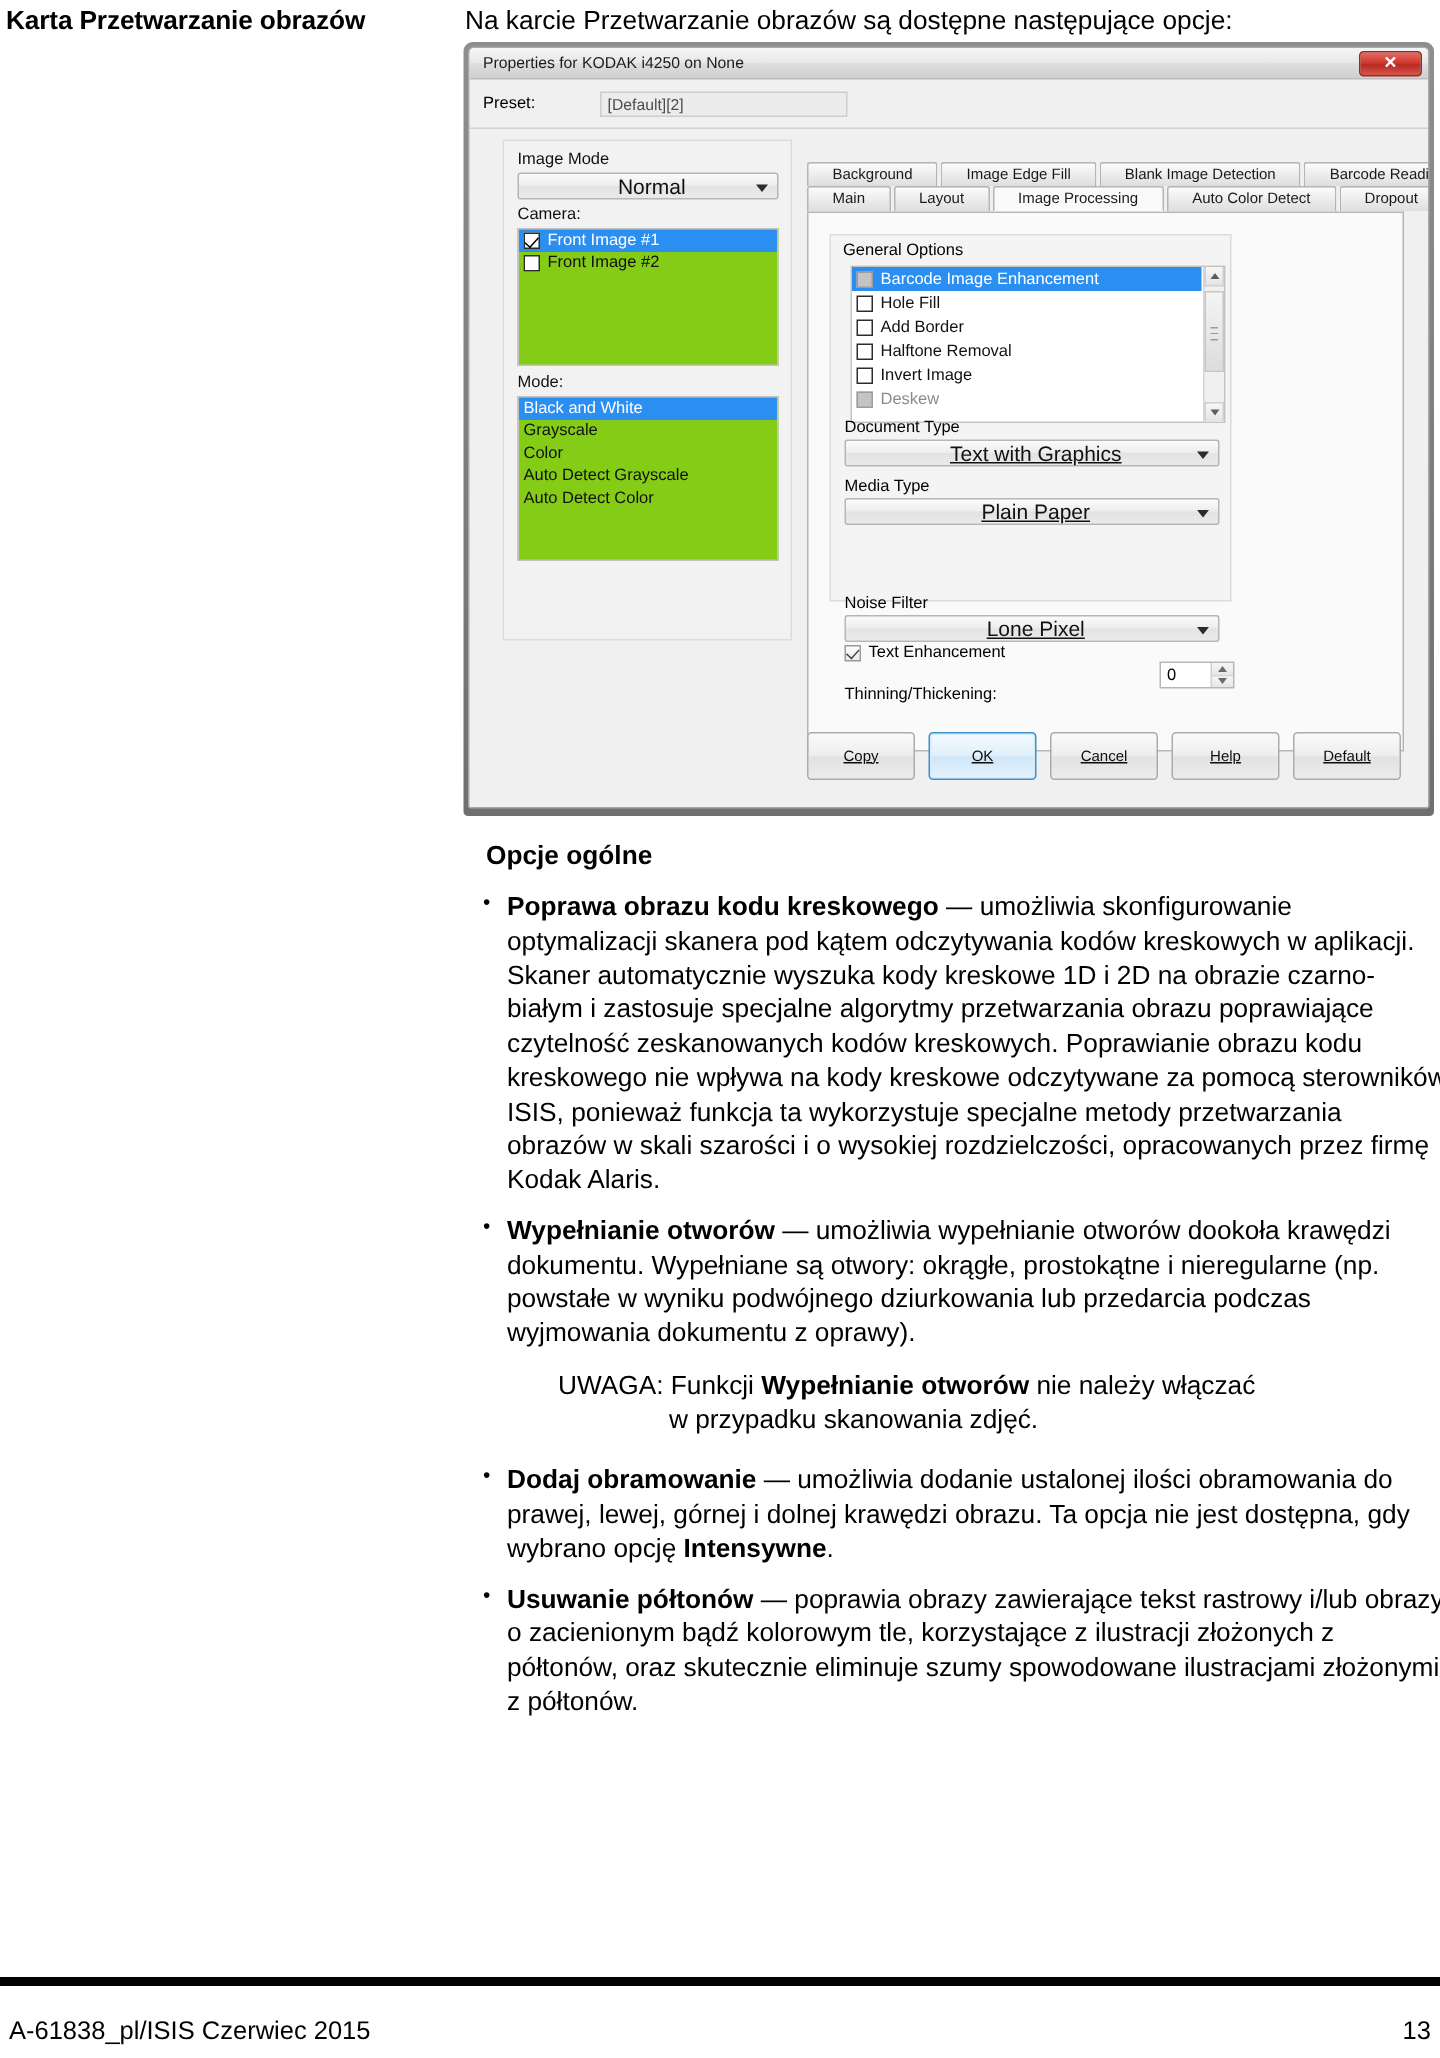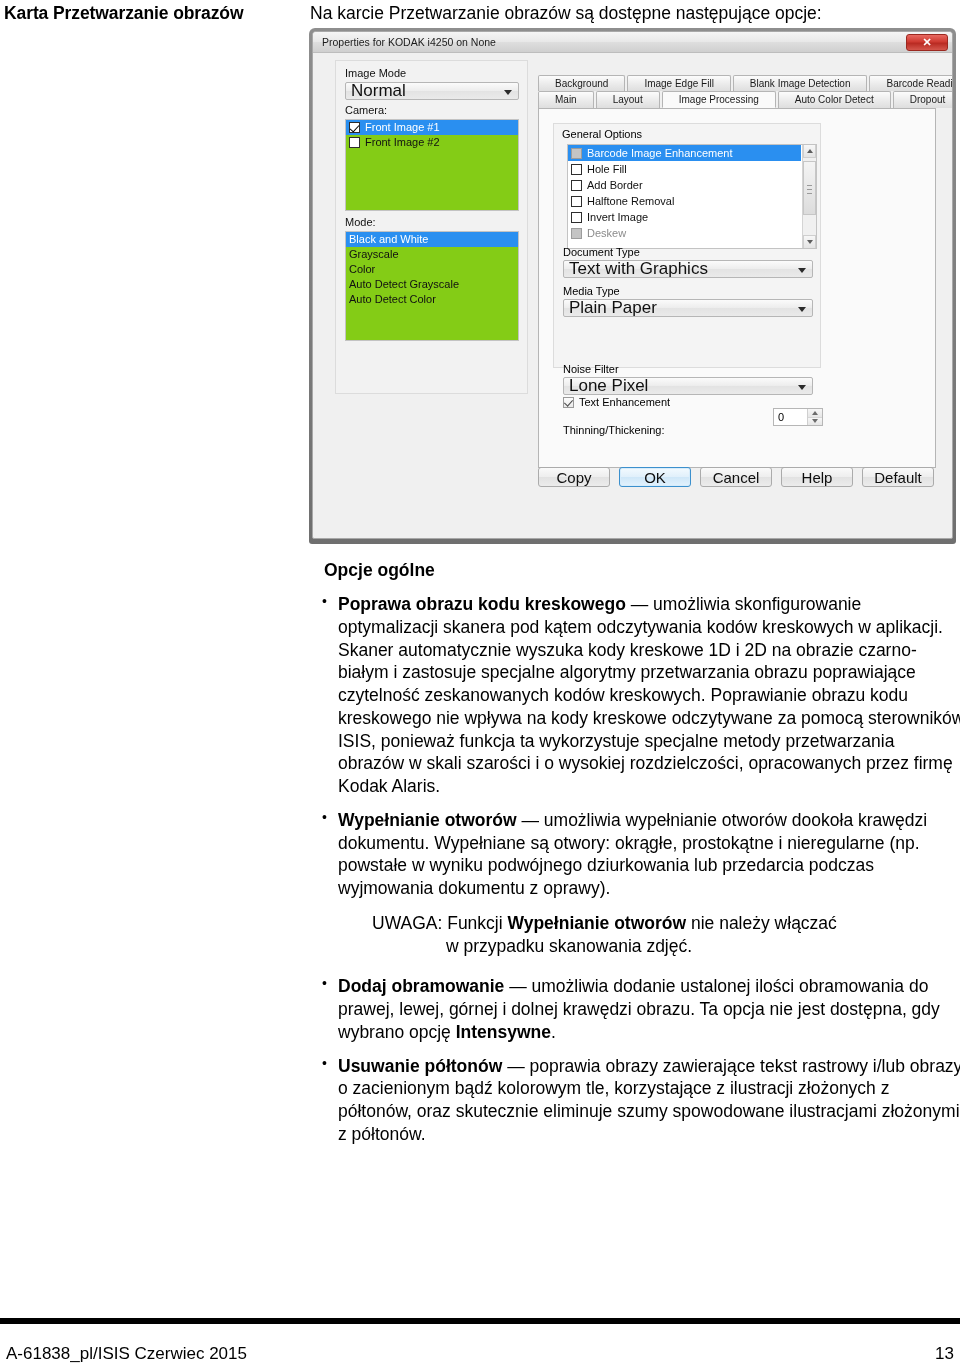--- a/index.html
+++ b/index.html
@@ -118,24 +118,25 @@
     padding-left: 17px;
   }
   .fld-label { font-size: 11px; color: #111; }
   .left-pane .lbl-imagemode { position: absolute; left: 9px; top: 6px; }
   .combo {
     background: linear-gradient(180deg,#fbfbfb 0%, #ededed 48%, #e3e3e3 52%, #eaeaea 100%);
     border: 1px solid #b6b6b6;
     border-radius: 2px;
     height: 18px;
     display: flex; align-items: center;
-    font-size: 17px;
+    font-size: 14px;
     padding-left: 5px;
     position: relative;
     color: #111;
+    justify-content: center;
   }
   .combo.disabled { color: #9a9a9a; background:#f1f1f1; border-color:#cfcfcf; }
   .combo .arrow {
     position: absolute; right: 6px; top: 50%;
     width: 0; height: 0; margin-top: -1.5px;
     border-left: 4px solid transparent;
     border-right: 4px solid transparent;
     border-top: 5px solid #2b2b2b;
   }
   .combo.disabled .arrow { border-top-color: #b2b2b2; }
@@ -278,21 +279,21 @@
     position: absolute; left: 3px; right: 3px; top: 50%;
     margin-top: -3px; height: 7px;
     border-top: 1px solid #9a9a9a;
     border-bottom: 1px solid #9a9a9a;
     background: linear-gradient(180deg,transparent 45%, #9a9a9a 45%, #9a9a9a 55%, transparent 55%);
   }
 
   .fieldblock { position: absolute; left: 9px; }
   .fieldblock .fl { font-size: 11px; display:block; margin-bottom: 2px; }
   .fieldblock .fl.dim { color: #a0a0a0; }
-  .fieldblock .combo { width: 250px; }
+  .fieldblock .combo { width: 250px; text-decoration: underline; }
 
   .chk-row {
     position: absolute;
     display: flex; align-items: center;
     font-size: 11px;
     margin-top: 12px;
   }
   .chk-sm {
     width: 11px; height: 11px;
     border: 1px solid #9a9a9a;
@@ -328,27 +329,28 @@
   .spin-b.dn .tri { border-top: 4px solid #6b6b6b; }
 
   
   .btn-row {
     position: absolute;
     left: 225px; bottom: 12px;
     width: 398px;
     display: flex; gap: 9px;
   }
   .dbtn {
-    width: 72px; height: 20px;
+    width: 72px; height: 32px;
     background: linear-gradient(180deg,#fafafa 0%, #eeeeee 48%, #e2e2e2 52%, #ececec 100%);
     border: 1px solid #ababab;
     border-radius: 3px;
-    font-size: 15px;
+    font-size: 10px;
     display: flex; align-items: center; justify-content: center;
     color: #0e0e0e;
+    text-decoration: underline;
   }
   .dbtn.primary {
     border: 1px solid #3c90cd;
     box-shadow: inset 0 0 0 1px #d6ecfb;
     background: linear-gradient(180deg,#f3fafe 0%, #e1f0fb 48%, #cfe7f8 52%, #e3f2fd 100%);
   }
 
   
   .content { position: absolute; left: 310px; top: 560px; width: 655px; }
   .h3 {
@@ -406,20 +408,24 @@
 
   <div class="dialog-wrap">
     <div class="dlg-shadow"></div>
     <div class="dlg-frame">
 
       <div class="titlebar">
         <span class="title-text">Properties for KODAK i4250 on None</span>
         <div class="close-btn">✕</div>
       </div>
 
+      <div class="preset-row">
+        <span class="preset-label">Preset:</span>
+        <div class="preset-box">[Default][2]</div>
+      </div>
 
       <div class="dlg-body">
 
         <div class="left-pane">
           <span class="fld-label lbl-imagemode">Image Mode</span>
           <div class="combo cb-imagemode">
             <span>Normal</span>
             <span class="arrow"></span>
           </div>
 

